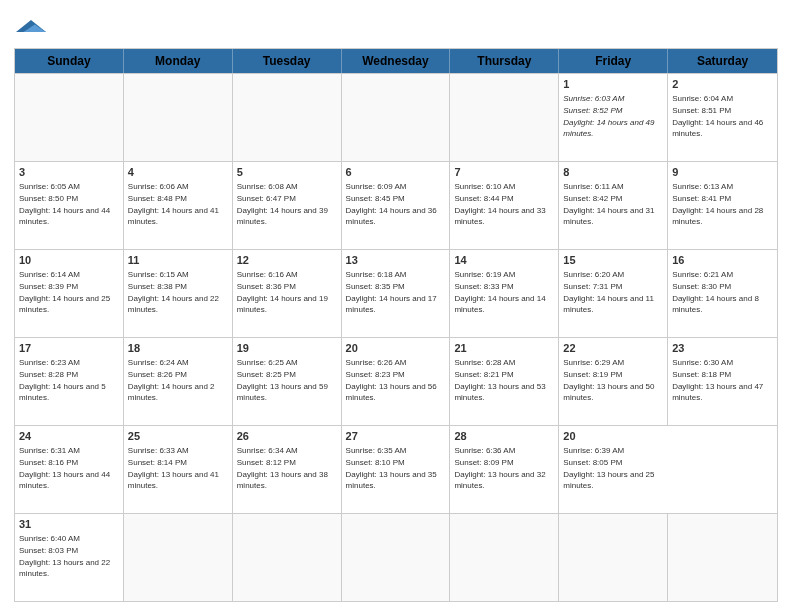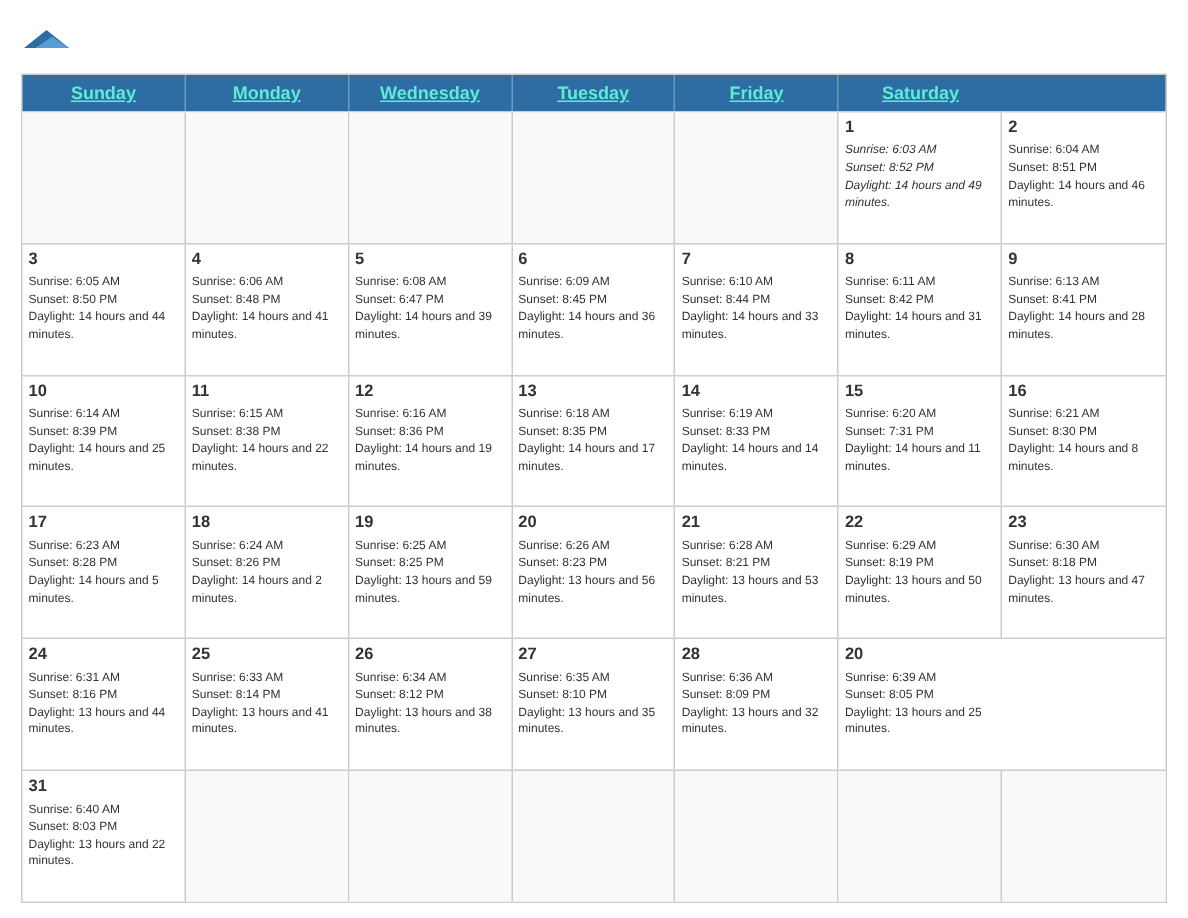--- a/index.html
+++ b/index.html
@@ -51,27 +51,26 @@
       display: flex;
       flex-direction: column;
       border: 1px solid #ccc;
     }
     .cal-header-row {
       display: grid;
       grid-template-columns: repeat(7, 1fr);
       background: #2e6da4;
     }
     .cal-header-cell {
-      color: #5eead4;
+      color: #000000;
       font-size: 12px;
       font-weight: bold;
       padding: 5px 11px;
       text-align: center;
       border-right: 1px solid rgba(255,255,255,0.3);
-      text-decoration: underline;
     }
     .cal-header-cell:last-child { border-right: none; }
     .cal-body {
       flex: 1;
       display: flex;
       flex-direction: column;
     }
     .cal-row {
       display: grid;
       grid-template-columns: repeat(7, 1fr);
@@ -120,22 +119,23 @@
     <div class="header-right">
       <div class="month-title"></div>
       <div class="location"></div>
     </div>
   </div>
 
   <div class="calendar">
     <div class="cal-header-row">
     <div class="cal-header-cell">Sunday</div>
         <div class="cal-header-cell">Monday</div>
+        <div class="cal-header-cell">Tuesday</div>
         <div class="cal-header-cell">Wednesday</div>
-        <div class="cal-header-cell">Tuesday</div>
+        <div class="cal-header-cell">Thursday</div>
         <div class="cal-header-cell">Friday</div>
         <div class="cal-header-cell">Saturday</div>
       </div>
     <div class="cal-body">
     <div class="cal-row">
           <div class="cal-cell empty"></div>
           <div class="cal-cell empty"></div>
           <div class="cal-cell empty"></div>
           <div class="cal-cell empty"></div>
           <div class="cal-cell empty"></div>

